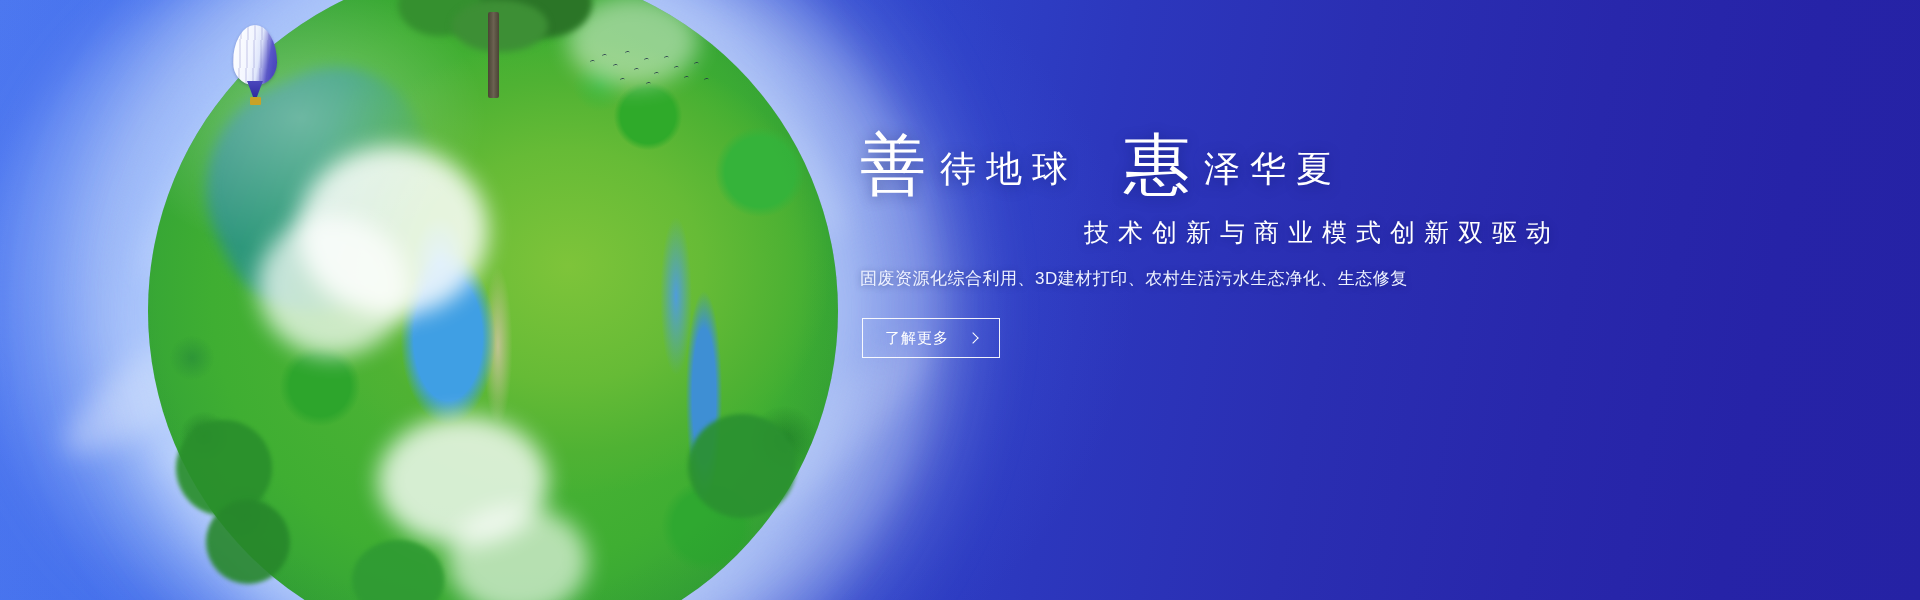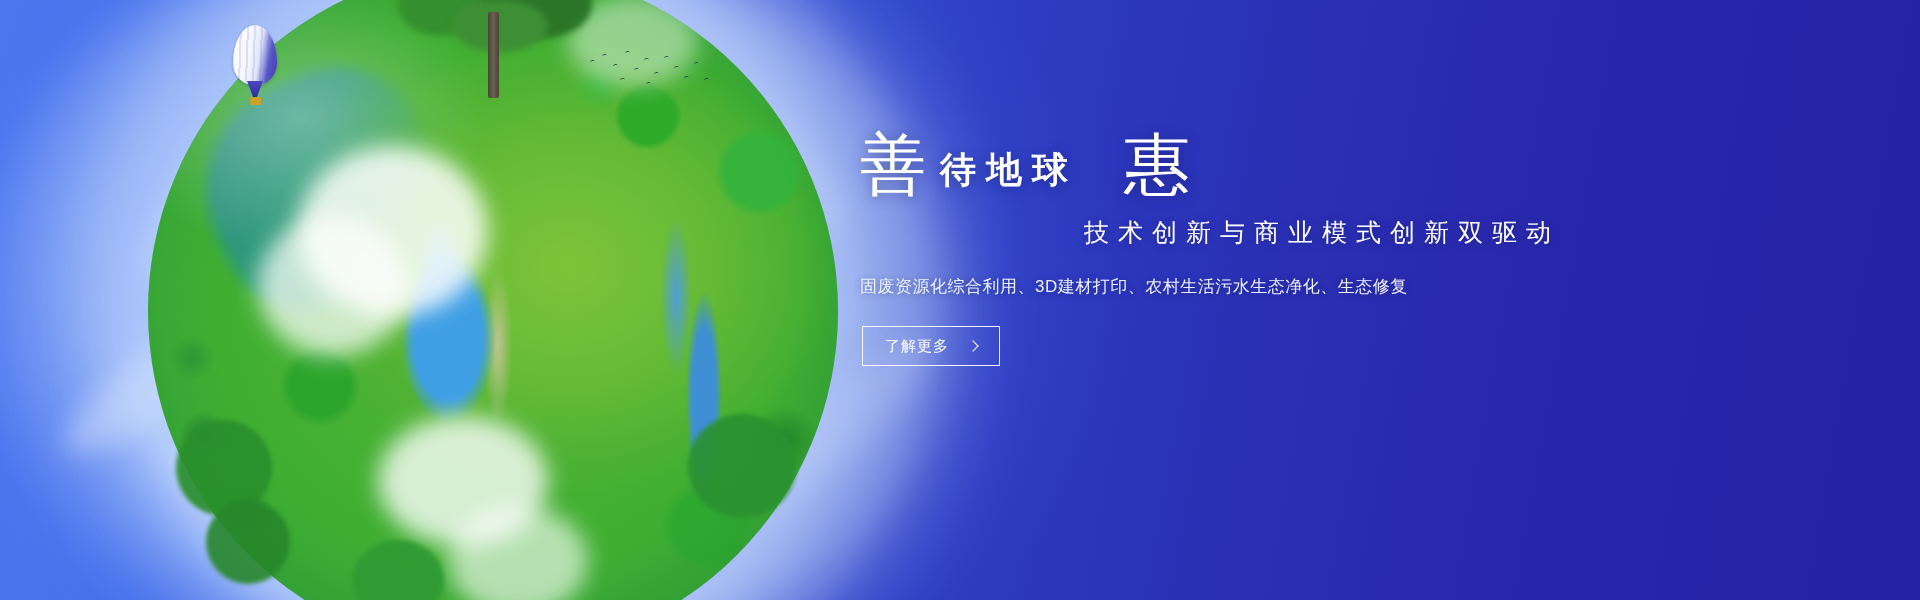--- a/index.html
+++ b/index.html
@@ -175,32 +175,32 @@
     white-space:nowrap;line-height:1;
     text-shadow:0 2px 14px rgba(10,20,90,.45);
   }
   .hl-big{
     font-family:"DejaVu Serif","Liberation Serif",serif;
     font-size:66px;font-weight:400;letter-spacing:2px;
     position:relative;top:4px;
   }
   .hl-small{
     font-family:"DejaVu Serif","Liberation Serif",serif;
-    font-size:36px;font-weight:700;letter-spacing:10px;
+    font-size:36px;font-weight:400;letter-spacing:10px;
     padding-left:12px;padding-bottom:7px;
   }
   .hl-gap{width:46px;}
   .subtitle{
     margin-top:22px;color:#ffffff;
     font-size:25px;letter-spacing:9px;white-space:nowrap;
     text-shadow:0 1px 8px rgba(10,20,90,.4);
     text-align:right;
   }
   .desc{
-    margin-top:26px;color:#eef2ff;
+    margin-top:18px;color:#eef2ff;
     font-size:17px;letter-spacing:.5px;white-space:nowrap;
     text-shadow:0 1px 7px rgba(10,20,90,.4);
   }
   .cta{
     margin-top:28px;margin-left:2px;
     display:inline-flex;align-items:center;justify-content:center;gap:20px;
     width:138px;height:40px;box-sizing:border-box;
     border:1px solid rgba(255,255,255,.92);
     color:#ffffff;font-size:15px;letter-spacing:1px;
     background:transparent;cursor:pointer;
@@ -276,20 +276,21 @@
     <div class="basket"></div>
   </div>
 
   <div class="copy">
 
     <div class="headline">
       <span class="hl-big">善</span>
       <span class="hl-small">待地球</span>
       <span class="hl-gap"></span>
       <span class="hl-big">惠</span>
+      <span class="hl-small">泽华夏</span>
     </div>
 
     <div class="subtitle">技术创新与商业模式创新双驱动</div>
 
     <div class="desc">固废资源化综合利用、3D建材打印、农村生活污水生态净化、生态修复</div>
 
     <a class="cta" href="#">
       <span>了解更多</span>
       <i class="chev"></i>
     </a>

